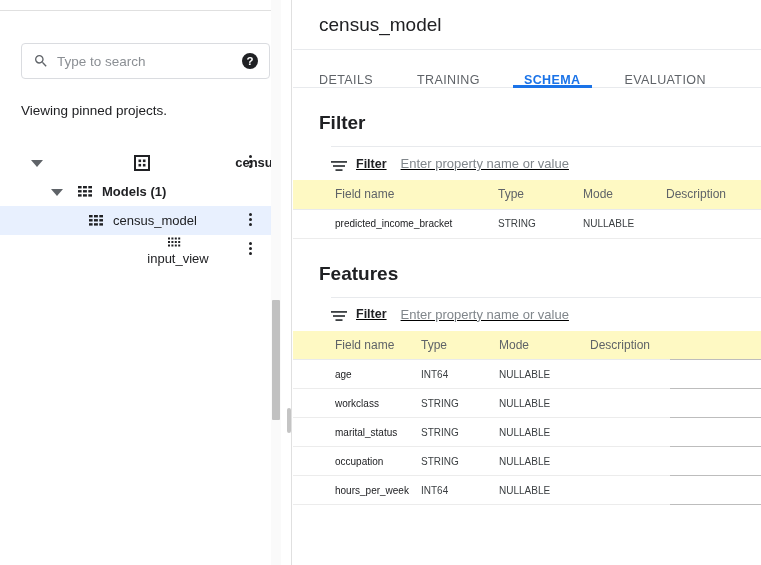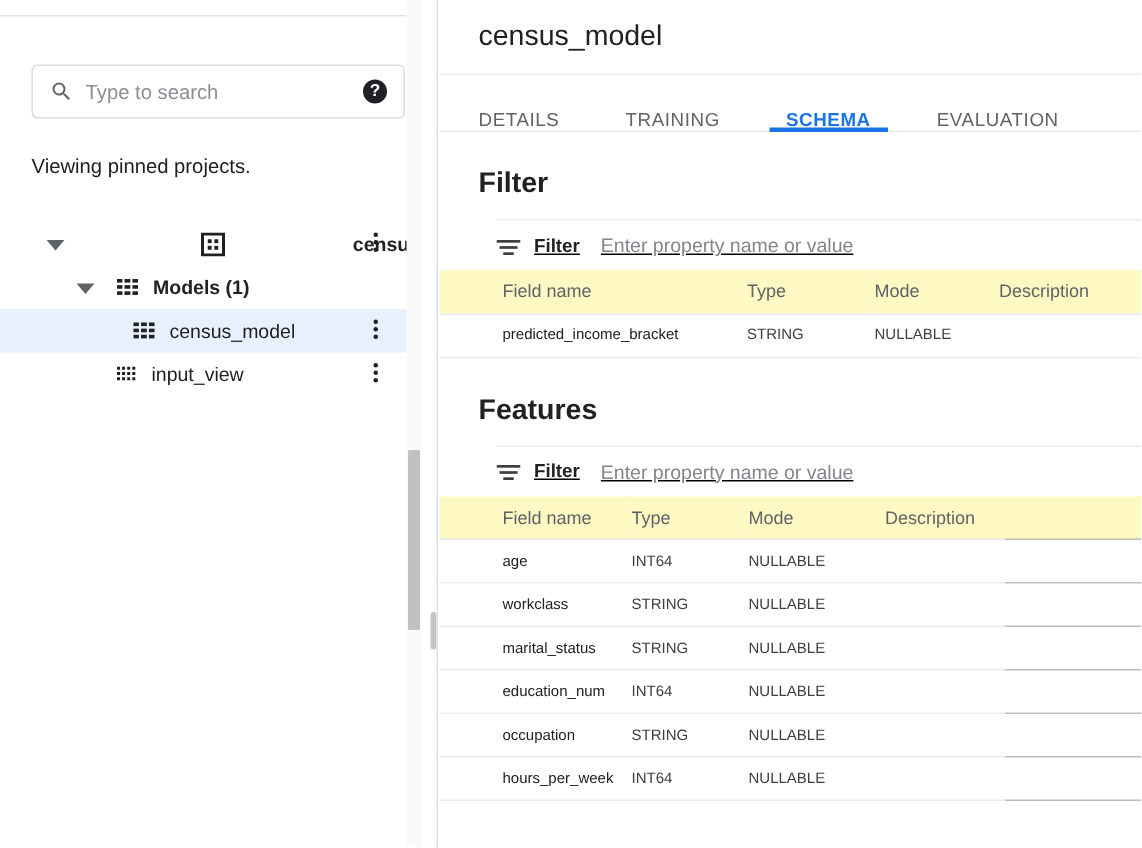--- a/index.html
+++ b/index.html
@@ -233,21 +233,21 @@
         </svg>
       </span>
       <span class="tree-label">census_model</span>
       <span class="kebab">
           <i></i>
           <i></i>
           <i></i>
         </span>
     </div>
 
-    <div class="tree-row" style="padding-left:76px;">
+    <div class="tree-row" style="padding-left:76px;flex-direction:column;">
       <span class="tree-ico">
         <svg viewBox="0 0 16 16" width="16" height="16">
           <g fill="#202124">
             <rect x="2" y="2.5" width="2" height="2"></rect>
               <rect x="5.4" y="2.5" width="2" height="2"></rect>
             <rect x="8.8" y="2.5" width="2" height="2"></rect>
               <rect x="12.2" y="2.5" width="2" height="2"></rect>
             <rect x="2" y="6" width="2" height="2"></rect>
               <rect x="5.4" y="6" width="2" height="2"></rect>
             <rect x="8.8" y="6" width="2" height="2"></rect>
@@ -375,27 +375,20 @@
             <td class="last"></td>
           </tr>
           <tr>
             <td class="fname">marital_status</td>
             <td>STRING</td>
             <td>NULLABLE</td>
             <td></td>
             <td class="last"></td>
           </tr>
           <tr>
-            <td class="fname">education_num</td>
-            <td>INT64</td>
-            <td>NULLABLE</td>
-            <td></td>
-            <td class="last"></td>
-          </tr>
-          <tr>
             <td class="fname">occupation</td>
             <td>STRING</td>
             <td>NULLABLE</td>
             <td></td>
             <td class="last"></td>
           </tr>
           <tr>
             <td class="fname">hours_per_week</td>
             <td>INT64</td>
             <td>NULLABLE</td>

